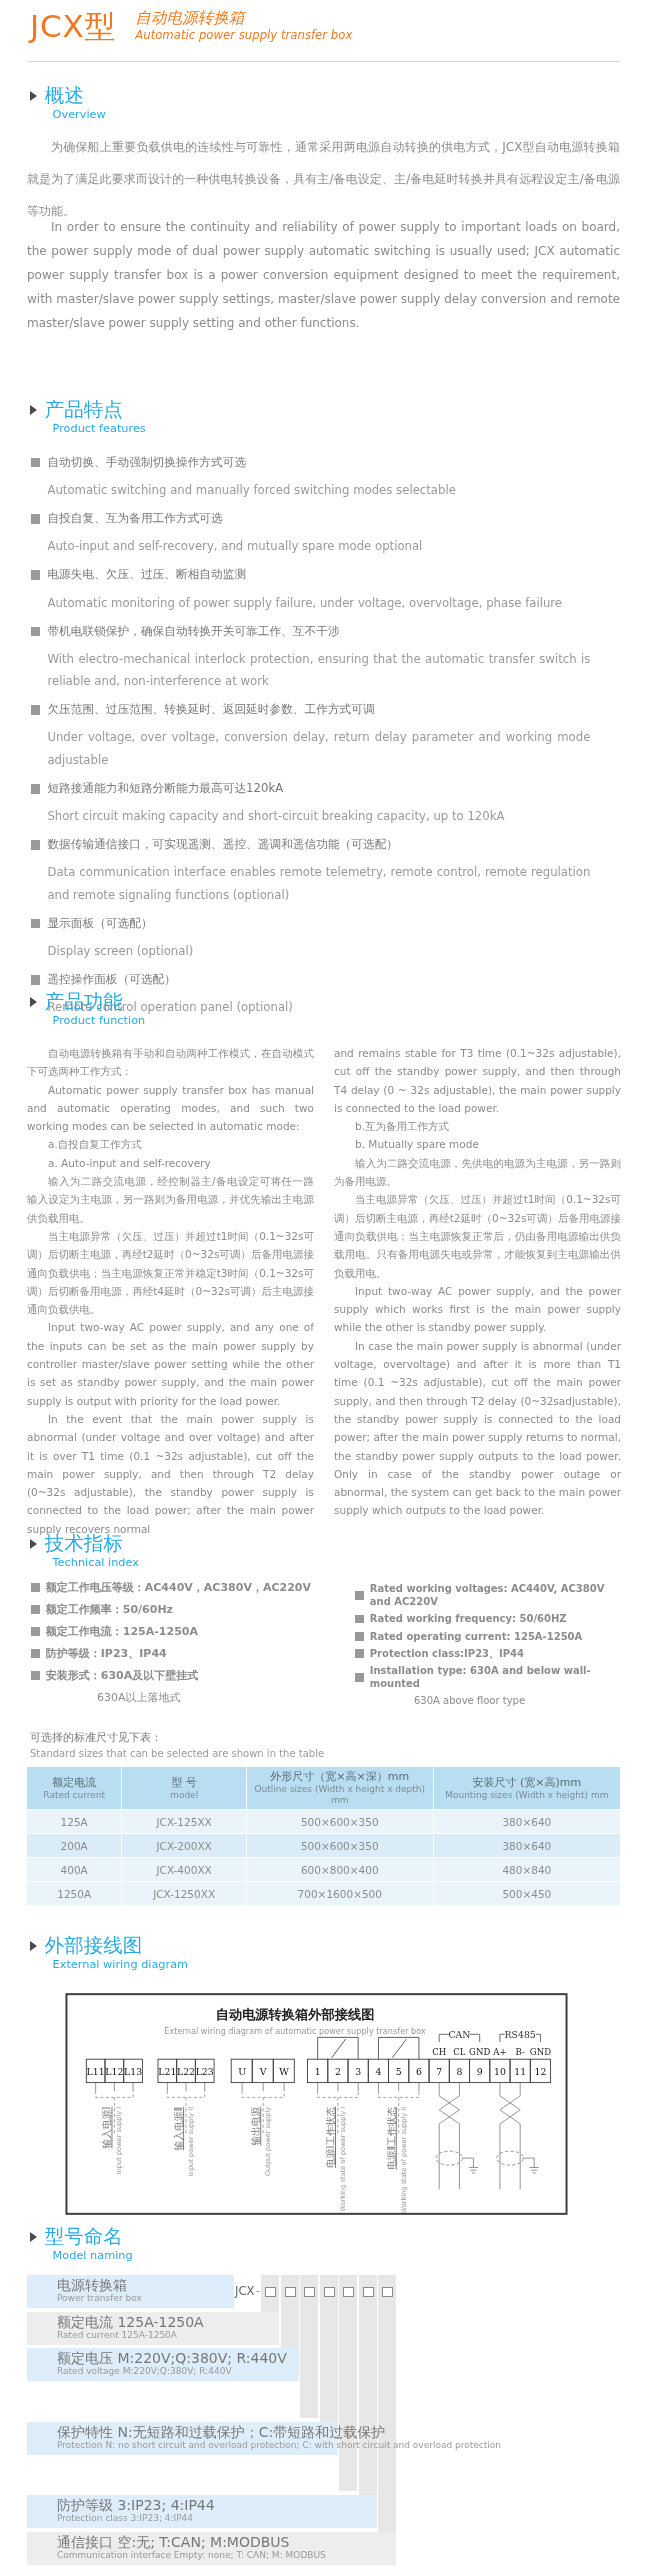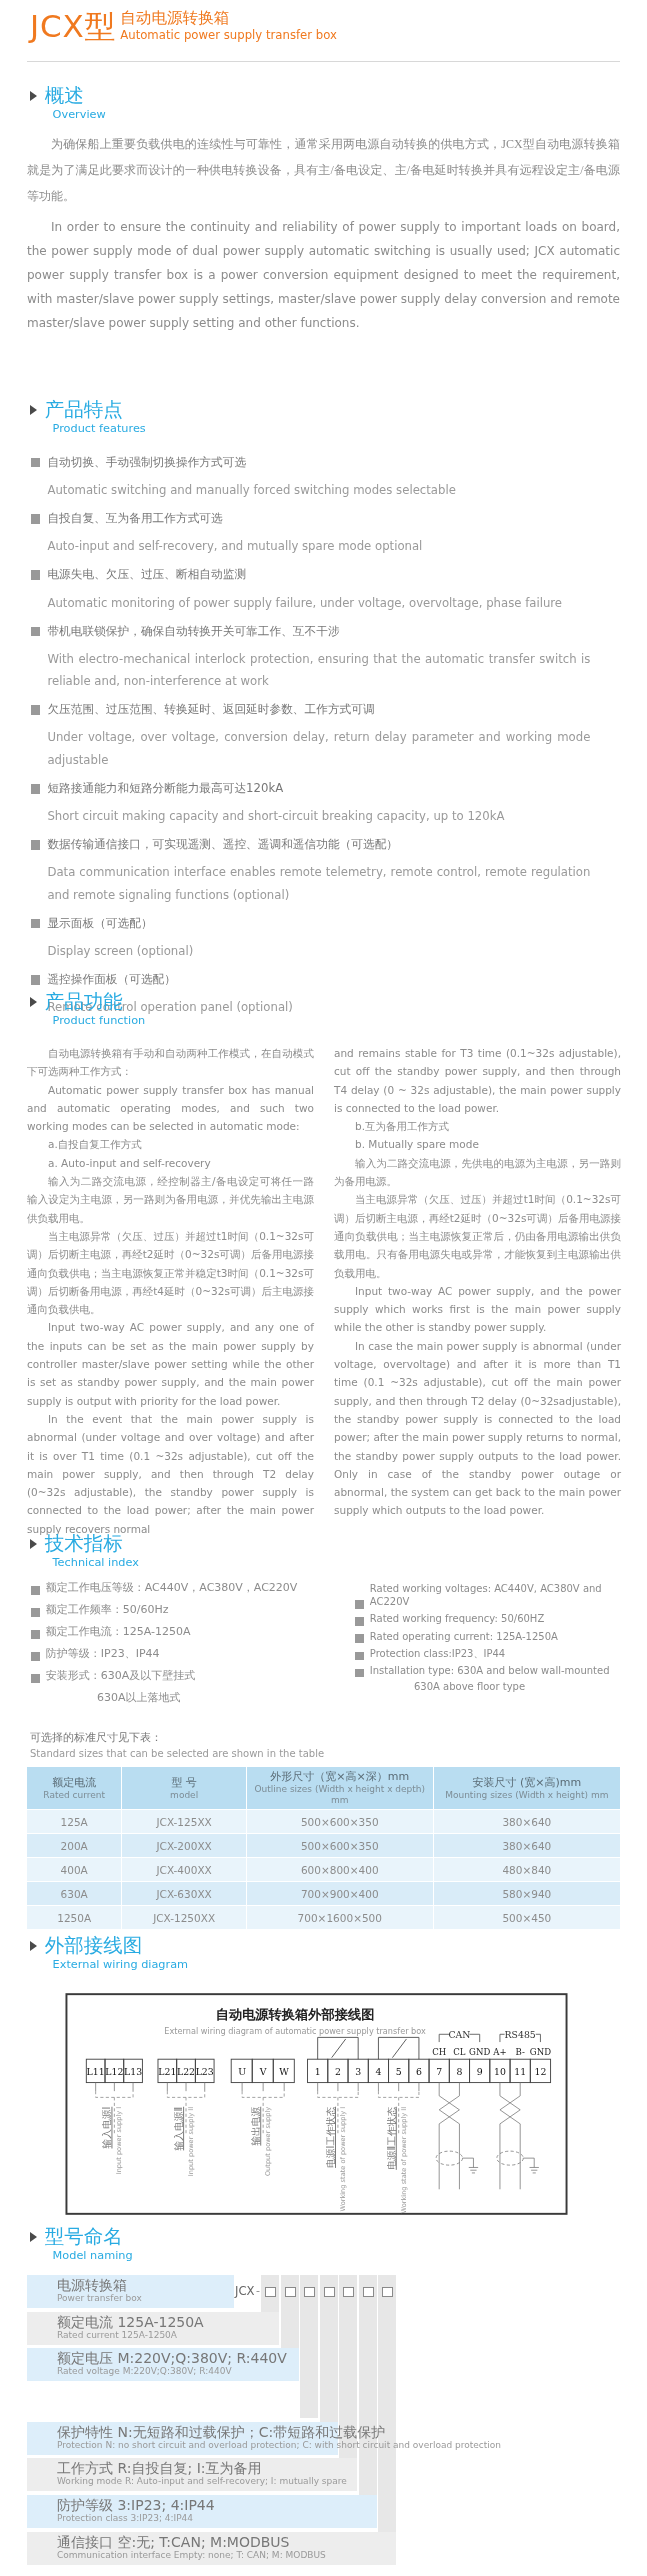--- a/index.html
+++ b/index.html
@@ -1,48 +1,48 @@
 <!DOCTYPE html>
 <html style="font-size:12.5px"><head>
 <meta charset="utf-8">
 <style>
   html,body{margin:0;padding:0;background:#fff;}
   #page{position:relative;width:648px;height:2576px;background:#fff;overflow:hidden;
         font-family:"DejaVu Sans",sans-serif;}
   
   .hdr{position:absolute;top:7.8px;left:30px;display:flex;align-items:flex-start;}
   .hdr-model{color:#f0791f;font-size:31px;line-height:36px;font-weight:400;letter-spacing:0.8px;}
-  .hdr-right{margin-left:4px;margin-top:1.6px;}
+  .hdr-right{margin-left:19px;margin-top:1.6px;font-style:italic;}
   .hdr-cn{color:#f0791f;font-size:15.6px;line-height:19px;}
   .hdr-en{color:#f0791f;font-size:11.7px;line-height:15.6px;}
   .hdr-rule{position:absolute;top:61px;left:27px;width:593px;height:0.8px;background:#d8d8d8;}
   
   .sec-head{position:absolute;left:30px;}
   .sec-head .row1{display:flex;align-items:center;}
   .tri{width:0;height:0;border-left:7px solid #4a4a4a;border-top:5.5px solid transparent;
        border-bottom:5.5px solid transparent;margin-right:7.8px;}
   .sec-cn{color:#29abe2;font-size:19.5px;line-height:23.4px;}
   .sec-en{color:#29abe2;font-size:11.3px;line-height:15.6px;margin-left:22.6px;}
   
   .para{position:absolute;left:27px;width:593px;color:#8c8c8c;text-align:justify;}
-  .para-cn{font-size:12px;line-height:26px;text-indent:2em;font-family:Liberation Serif, serif;}
+  .para-cn{font-size:12px;line-height:32px;text-indent:2em;}
   .para-en{font-size:12px;line-height:24px;text-indent:2em;}
   
   .feats{position:absolute;top:455px;left:31px;width:566px;}
   .feat-cn{color:#777;font-size:11.7px;line-height:15.6px;margin-bottom:8.6px;display:flex;align-items:center;}
   .sq{width:9.4px;height:9.4px;background:#999;display:inline-block;margin-right:7px;flex:0 0 auto;}
   .feat-en{color:#9a9a9a;font-size:11.7px;line-height:22.6px;margin:0 0 9.4px 16.4px;text-align:justify;width:543px;}
   
   .col{position:absolute;top:1044px;width:287px;color:#8c8c8c;font-size:10.5px;
        line-height:18.3px;text-align:justify;}
   .col p{margin:0;text-indent:2em;}
   .col p.noind{text-indent:0;}
   
   .tech{position:absolute;color:#8c8c8c;}
-  .tech-item{display:flex;align-items:flex-end;}
+  .tech-item{display:flex;align-items:center;font-weight:bold;}
   .tech .sq{width:8.6px;height:8.6px;margin-right:6.2px;}
   .tech-l .tech-item{font-size:11px;line-height:15px;margin-bottom:7px;}
   .tech-r .tech-item{font-size:10px;line-height:13.3px;margin-bottom:3.9px;}
   .tech-cont-l{font-size:11px;margin:1.6px 0 0 66px;}
   .tech-cont-r{font-size:10px;margin:0.8px 0 0 59px;}
   
   .tbl-intro-cn{position:absolute;top:1730px;left:30px;font-size:11px;color:#777;}
   .tbl-intro-en{position:absolute;top:1748px;left:30px;font-size:10px;color:#9a9a9a;}
   table.sizes{position:absolute;top:1767px;left:27px;width:593px;border-collapse:collapse;}
   table.sizes th{background:#b9ddf1;font-weight:400;padding:3.1px 1.6px;border-left:1.6px solid #fff;}
@@ -263,26 +263,20 @@
           <td>JCX-200XX</td>
           <td>500×600×350</td>
           <td>380×640</td>
         </tr>
       <tr class="odd">
           <td>400A</td>
           <td>JCX-400XX</td>
           <td>600×800×400</td>
           <td>480×840</td>
         </tr>
-      <tr class="even">
-          <td>630A</td>
-          <td>JCX-630XX</td>
-          <td>700×900×400</td>
-          <td>580×940</td>
-        </tr>
       <tr class="odd">
           <td>1250A</td>
           <td>JCX-1250XX</td>
           <td>700×1600×500</td>
           <td>500×450</td>
         </tr>
     </tbody>
   </table>
 
   <div class="sec-head" style="top:1934px;">
@@ -474,24 +468,20 @@
       <div class="nen">Rated current  125A-1250A</div>
     </div>
     <div class="nrow nblue" style="top:73px;width:272px;">
       <div class="ncn">额定电压  M:220V;Q:380V; R:440V</div>
       <div class="nen">Rated voltage  M:220V;Q:380V; R:440V</div>
     </div>
     <div class="nrow nblue" style="top:147px;width:311px;">
       <div class="ncn">保护特性  N:无短路和过载保护；C:带短路和过载保护</div>
       <div class="nen">Protection  N: no short circuit and overload protection; C: with short circuit and overload protection</div>
     </div>
-    <div class="nrow ngray" style="top:183px;width:330px;">
-      <div class="ncn">工作方式  R:自投自复;  I:互为备用</div>
-      <div class="nen">Working mode  R: Auto-input and self-recovery; I: mutually spare</div>
-    </div>
     <div class="nrow nblue" style="top:220px;width:350px;">
       <div class="ncn">防护等级  3:IP23;  4:IP44</div>
       <div class="nen">Protection class  3:IP23;  4:IP44</div>
     </div>
     <div class="nrow ngray" style="top:257px;width:369px;">
       <div class="ncn">通信接口  空:无;  T:CAN;  M:MODBUS</div>
       <div class="nen">Communication interface  Empty: none; T: CAN; M: MODBUS</div>
     </div>
 
     <div class="jcx">JCX</div>

